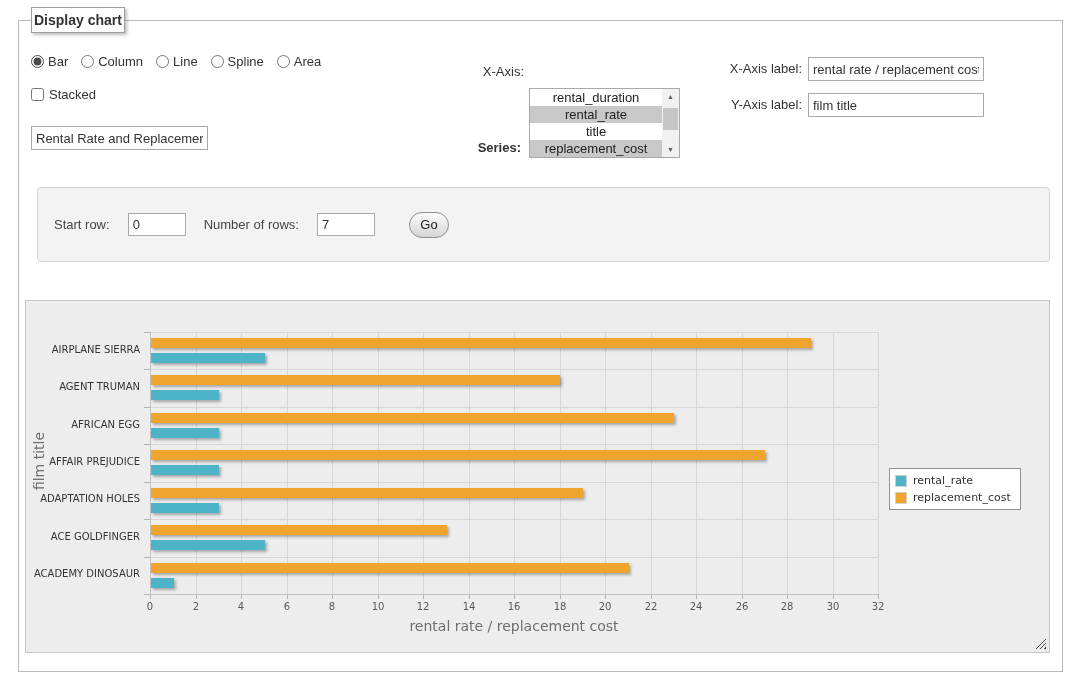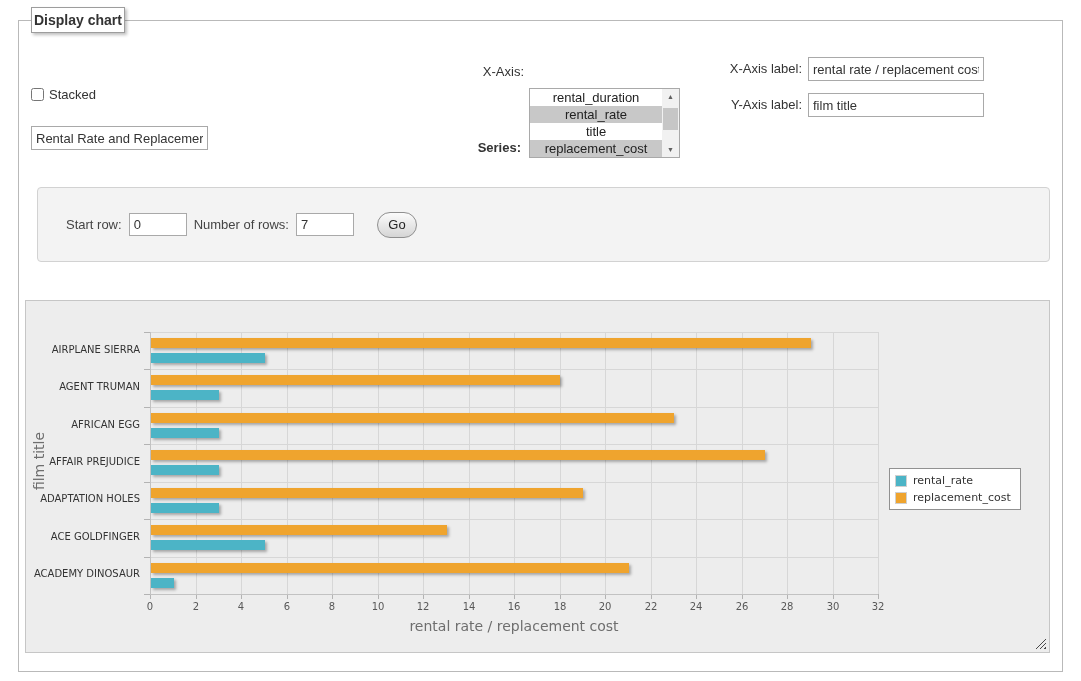--- a/index.html
+++ b/index.html
@@ -46,21 +46,21 @@
   .opt.sel { background:#c8c8c8; }
   .sb { width:17px; background:#f1f1f1; display:flex; flex-direction:column; }
   .sb-btn { height:15px; display:flex; align-items:center; justify-content:center; font-size:7px; color:#606060; }
   .sb-track { flex:1; position:relative; }
   .sb-thumb { position:absolute; top:4px; left:1px; right:1px; height:22px; background:#c6c6c6; }
   .x-input { left:789px; top:36px; width:176px; height:24px; }
   .y-input { left:789px; top:72px; width:176px; height:24px; }
   .rows-panel {
     position:absolute; left:18px; top:166px; width:1013px; height:75px;
     background:#f3f3f3; border:1px solid #d2d2d2; border-radius:4px; box-sizing:border-box;
-    display:flex; align-items:center; padding-left:28px; gap:7px; font-size:13px; color:#444;
+    display:flex; align-items:center; padding-left:16px; gap:18px; font-size:13px; color:#444;
   }
   .rows-panel .txt { position:static; }
   .small-input { width:58px; height:23px; }
   .go-btn {
     margin-left:16px; width:40px; height:26px; border-radius:13px;
     border:1px solid #8f8f8f; background:linear-gradient(#fbfbfb,#d5d5d5);
     font-size:13px; color:#222; font-family:inherit; cursor:default;
   }
   .chart-box {
     position:absolute; left:6px; top:279px; width:1025px; height:353px;
@@ -91,20 +91,42 @@
     background:repeating-linear-gradient(135deg, transparent 0 2px, #4a4a4a 2px 3px);
     clip-path:polygon(100% 0, 100% 100%, 0 100%); cursor:se-resize;
   }
 </style>
 </head>
 <body>
 
 <div class="fieldset">
   <div class="legendbox">Display chart</div>
 
+  <div class="radio-row">
+    <label class="radio-item">
+      <input type="radio" name="ctype" checked="" style="">
+      <span>Bar</span>
+    </label>
+    <label class="radio-item">
+      <input type="radio" name="ctype" style="">
+      <span>Column</span>
+    </label>
+    <label class="radio-item">
+      <input type="radio" name="ctype" style="">
+      <span>Line</span>
+    </label>
+    <label class="radio-item">
+      <input type="radio" name="ctype" style="">
+      <span>Spline</span>
+    </label>
+    <label class="radio-item">
+      <input type="radio" name="ctype" style="">
+      <span>Area</span>
+    </label>
+  </div>
 
   <label class="stacked">
     <input type="checkbox" style="">
     <span>Stacked</span>
   </label>
 
   <input class="txt title-input" value="Rental Rate and Replacemer" style="">
 
   <span class="lbl x-axis-lbl">X-Axis:</span>
 

